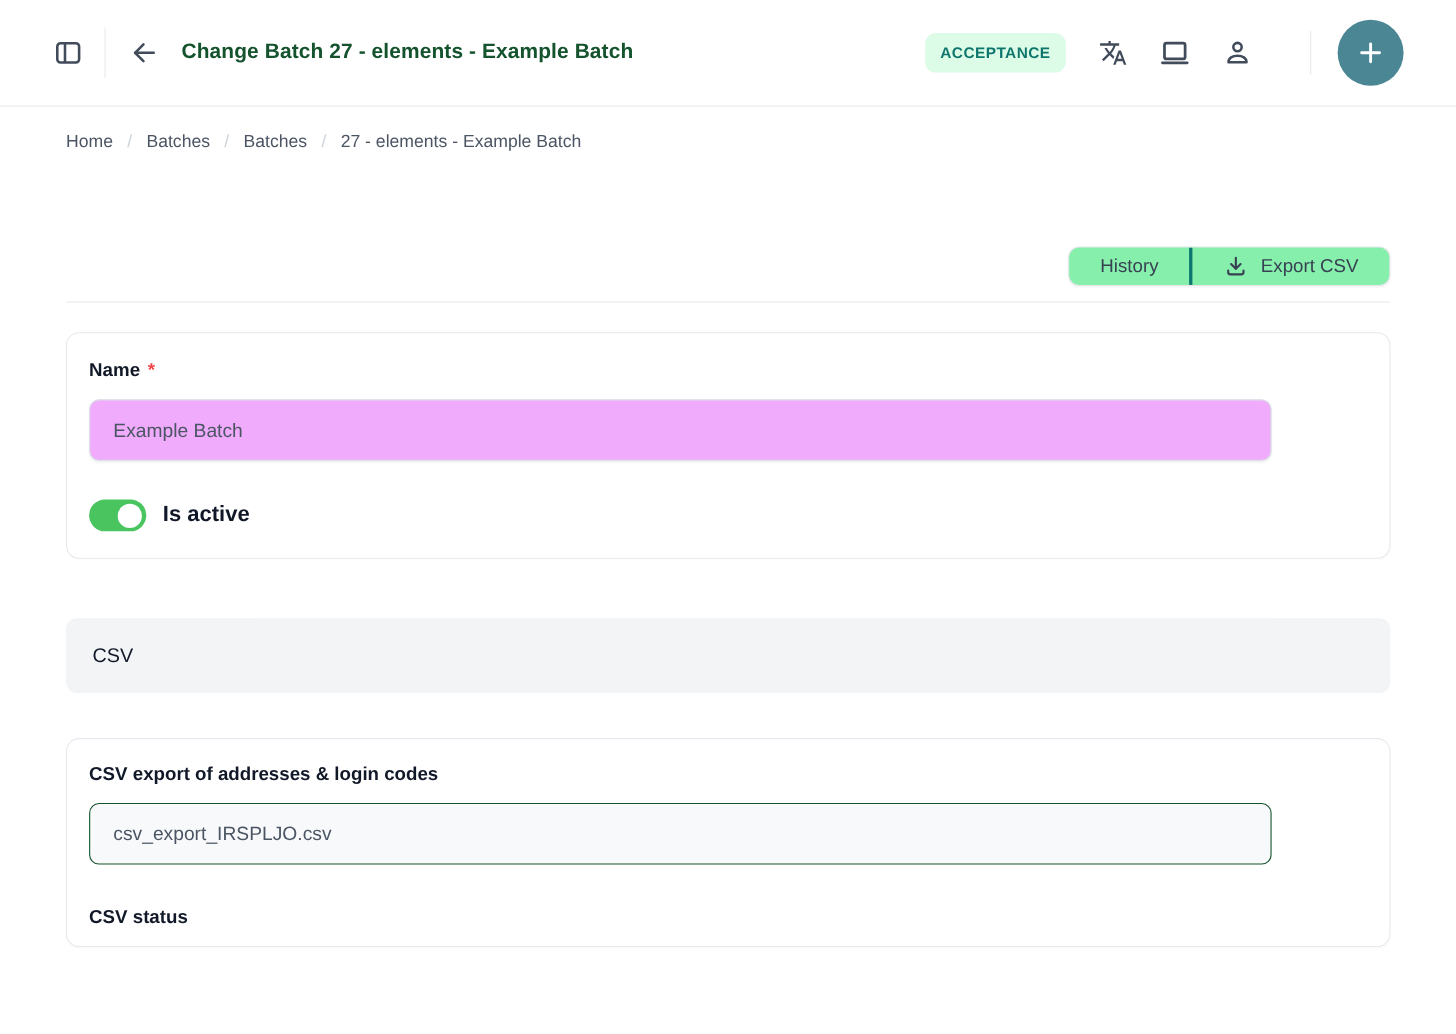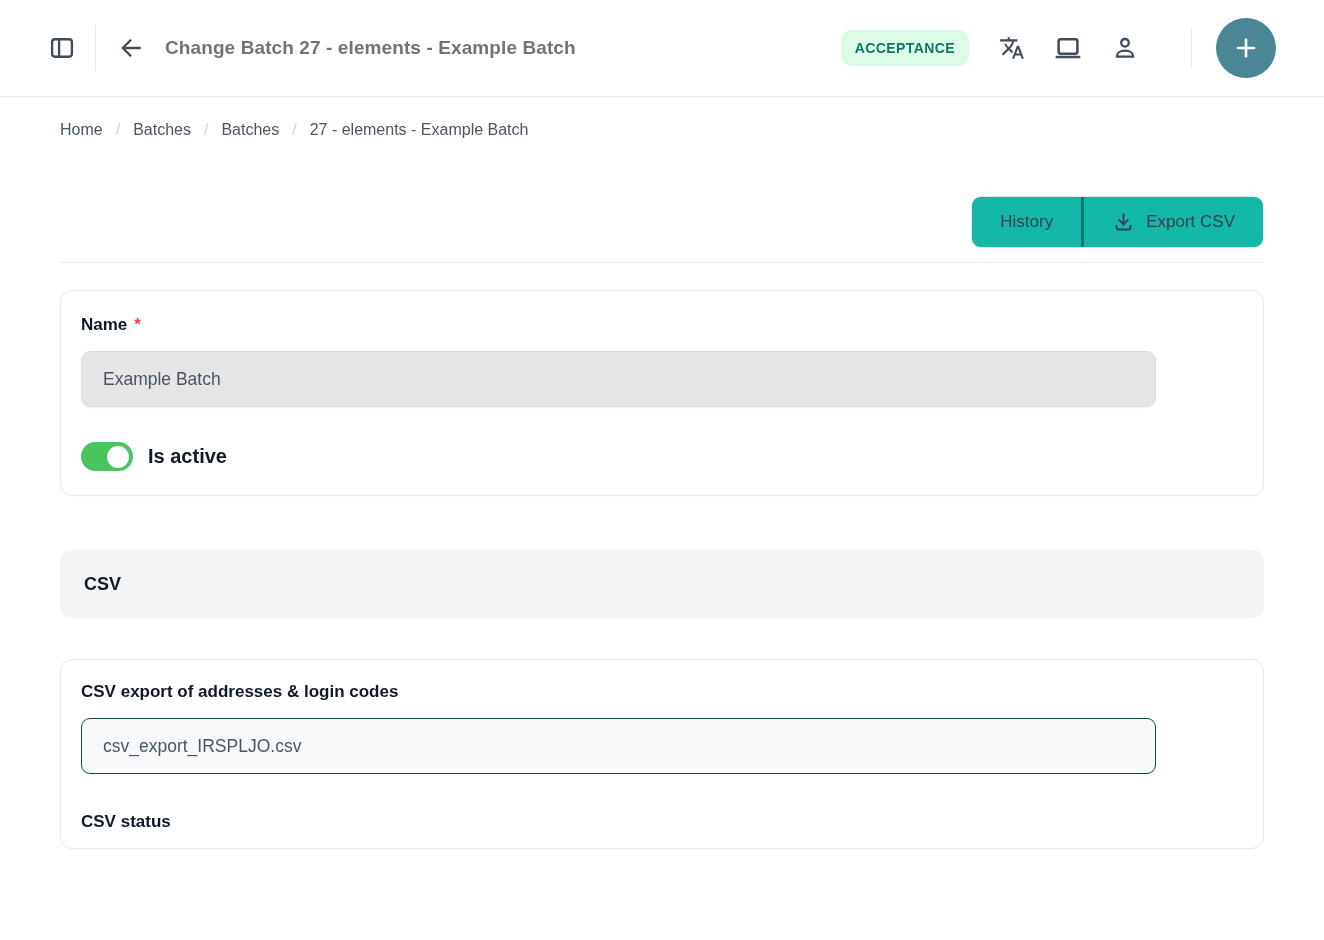--- a/index.html
+++ b/index.html
@@ -32,21 +32,21 @@
   .v-div {
     width: 1px;
     height: 46px;
     background: #e7e9ee;
   }
   .topbar .v-div.left { margin: 0 21px 0 19px; }
   .topbar .v-div.right { margin: 0 24px; height: 40px; }
   .page-title {
     font-size: 19px;
     font-weight: 700;
-    color: #737373;
+    color: #14532d;
     margin-left: 20px;
     letter-spacing: 0.1px;
     white-space: nowrap;
   }
   .topbar-right {
     margin-left: auto;
     display: flex;
     align-items: center;
   }
   .env-badge {
@@ -88,24 +88,25 @@
   .crumb-sep { color: #cdd2da; }
   .actions-row {
     display: flex;
     justify-content: flex-end;
     margin-top: 57px;
   }
   .btn-group {
     display: flex;
     border: 1px solid #e5e7eb;
     border-radius: 10px;
-    background: #14b8a6;
-    height: 52px;
+    background: #86efac;
+    height: 36px;
     overflow: hidden;
     box-shadow: 0 1px 2px rgba(16,24,40,0.04);
+    margin-top: 28px;
   }
   .group-btn {
     display: flex;
     align-items: center;
     gap: 11px;
     padding: 0 28px;
     font-family: "Liberation Sans", sans-serif;
     font-size: 17px;
     font-weight: 500;
     color: #374151;
@@ -141,21 +142,21 @@
     display: block;
     margin-top: 16px;
     width: 1075px;
     height: 56px;
     border: 1px solid #dadfe5;
     border-radius: 9px;
     padding: 0 21px;
     font-family: "Liberation Sans", sans-serif;
     font-size: 17.5px;
     color: #4b5563;
-    background: #e5e5e5;
+    background: #f0abfc;
     box-shadow: 0 1px 2px rgba(16,24,40,0.05);
     outline: none;
   }
   .text-input.readonly {
     background: #f8f9fb;
     border: 1px solid #14532d;
     box-shadow: none;
   }
   .toggle-row {
     margin-top: 35px;
@@ -189,21 +190,21 @@
   }
   .section-header {
     margin-top: 54px;
     height: 68px;
     background: #f3f4f6;
     border-radius: 10px;
     display: flex;
     align-items: center;
     padding: 0 24px;
     font-size: 18px;
-    font-weight: 700;
+    font-weight: 400;
     color: #111827;
   }
   .card.csv-card { margin-top: 41px; padding: 22px 20px 16px 20px; }
   .form-group + .form-group { margin-top: 38px; }
   svg { display: block; }
 </style>
 </head>
 <body>
 
 <header class="topbar">

